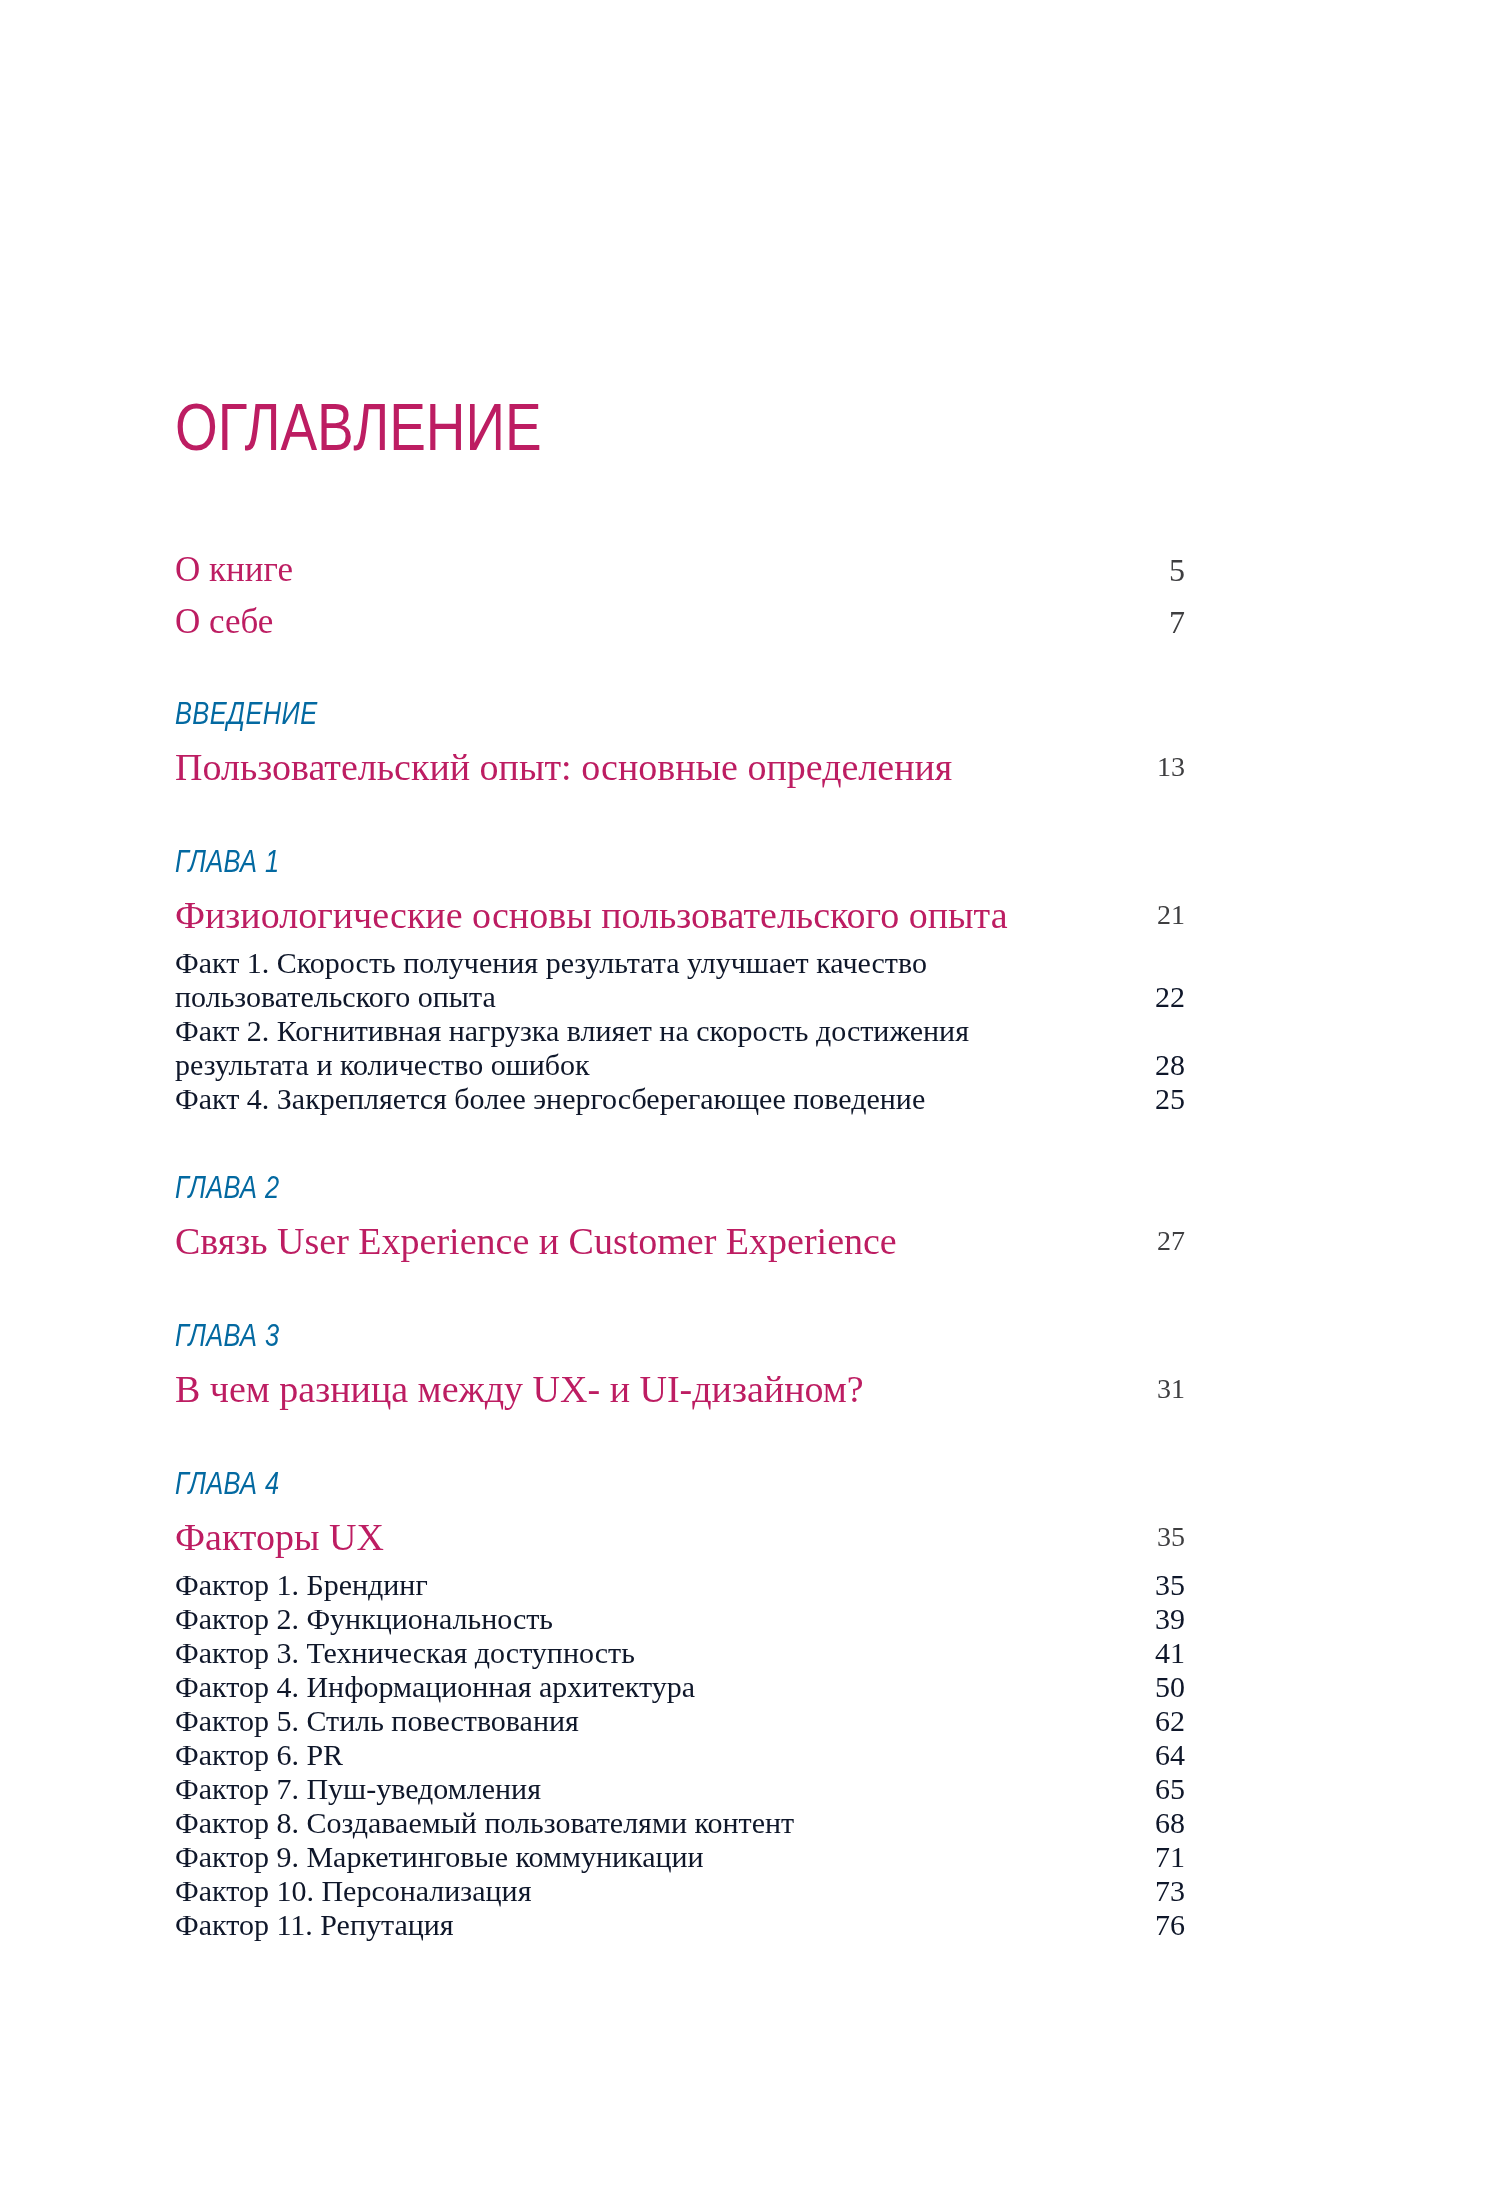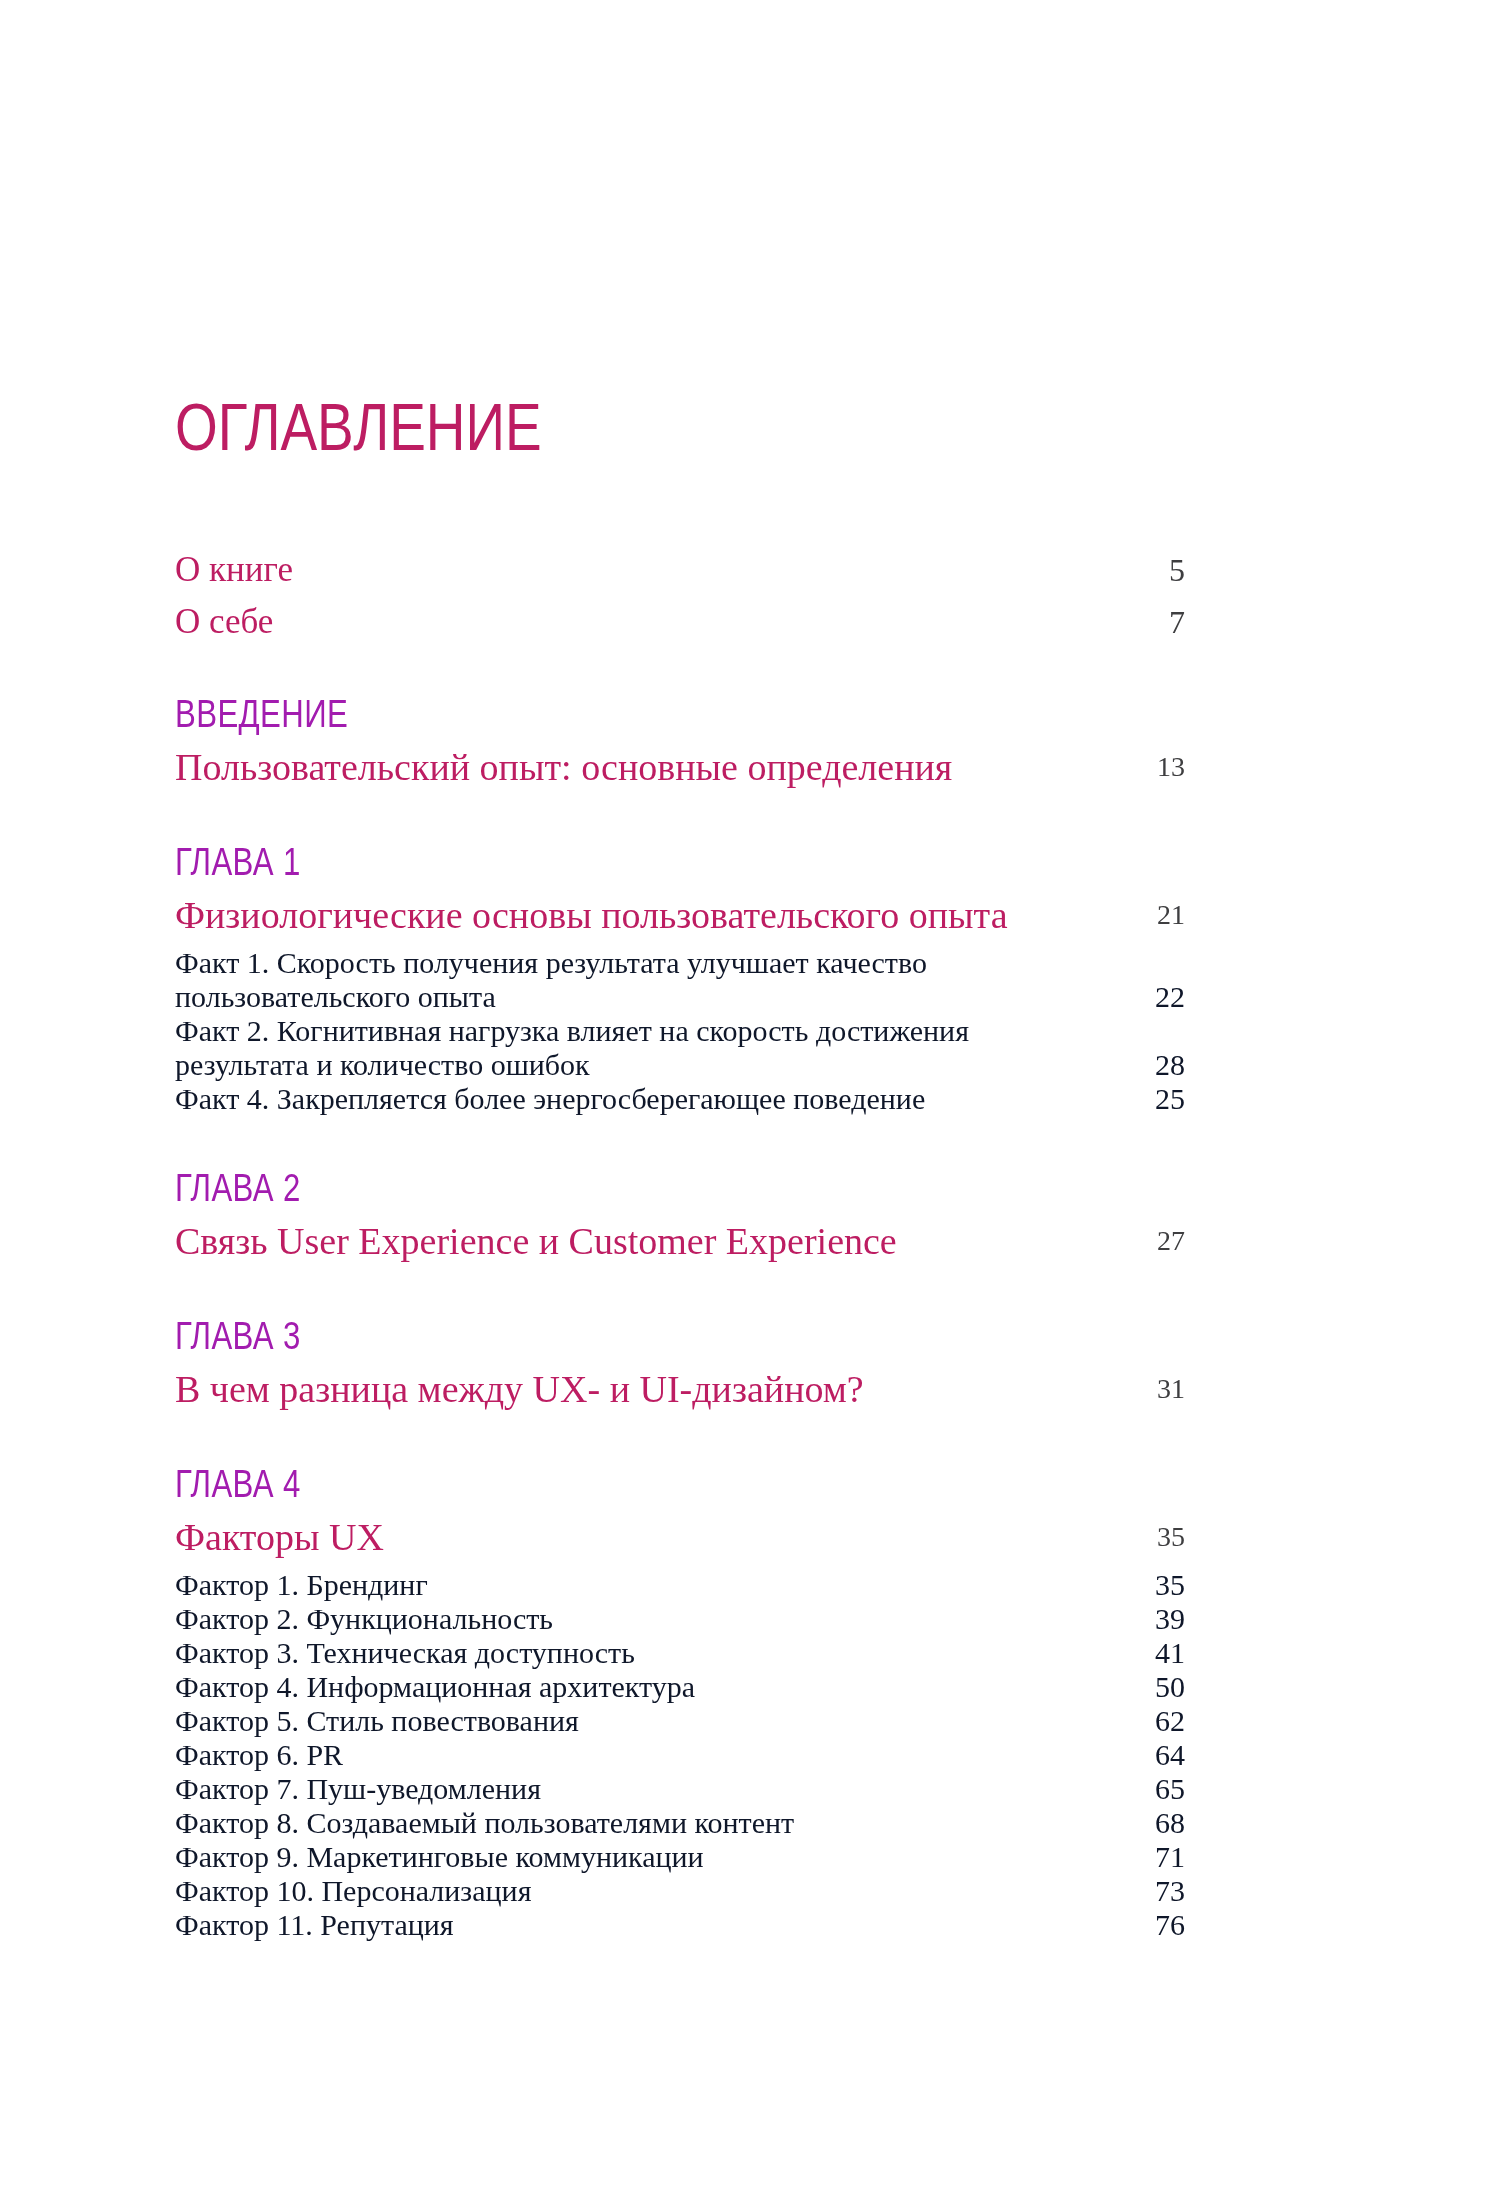--- a/index.html
+++ b/index.html
@@ -45,25 +45,26 @@
     line-height:52px;
   }
   .front-row .entry-label { color:#bd1d62; }
   .front-row .pagenum { font-size:32px; line-height:52px; color:#3e3e40; }
 
   .section { margin-top:54px; }
   .section.intro { margin-top:48px; }
 
   .chapter-label {
     font-family:"Liberation Sans", sans-serif;
-    font-size:38px;
+    font-size:31px;
     line-height:36px;
-    color:#a21caf;
+    color:#0369a1;
     letter-spacing:0.5px;
     margin-bottom:12px;
+    font-style:italic;
   }
 
   .heading-row { align-items:flex-end; }
   .heading-row .heading-text {
     font-size:38px;
     line-height:46px;
     color:#bd1d62;
   }
   .heading-row .pagenum {
     font-size:28px;

